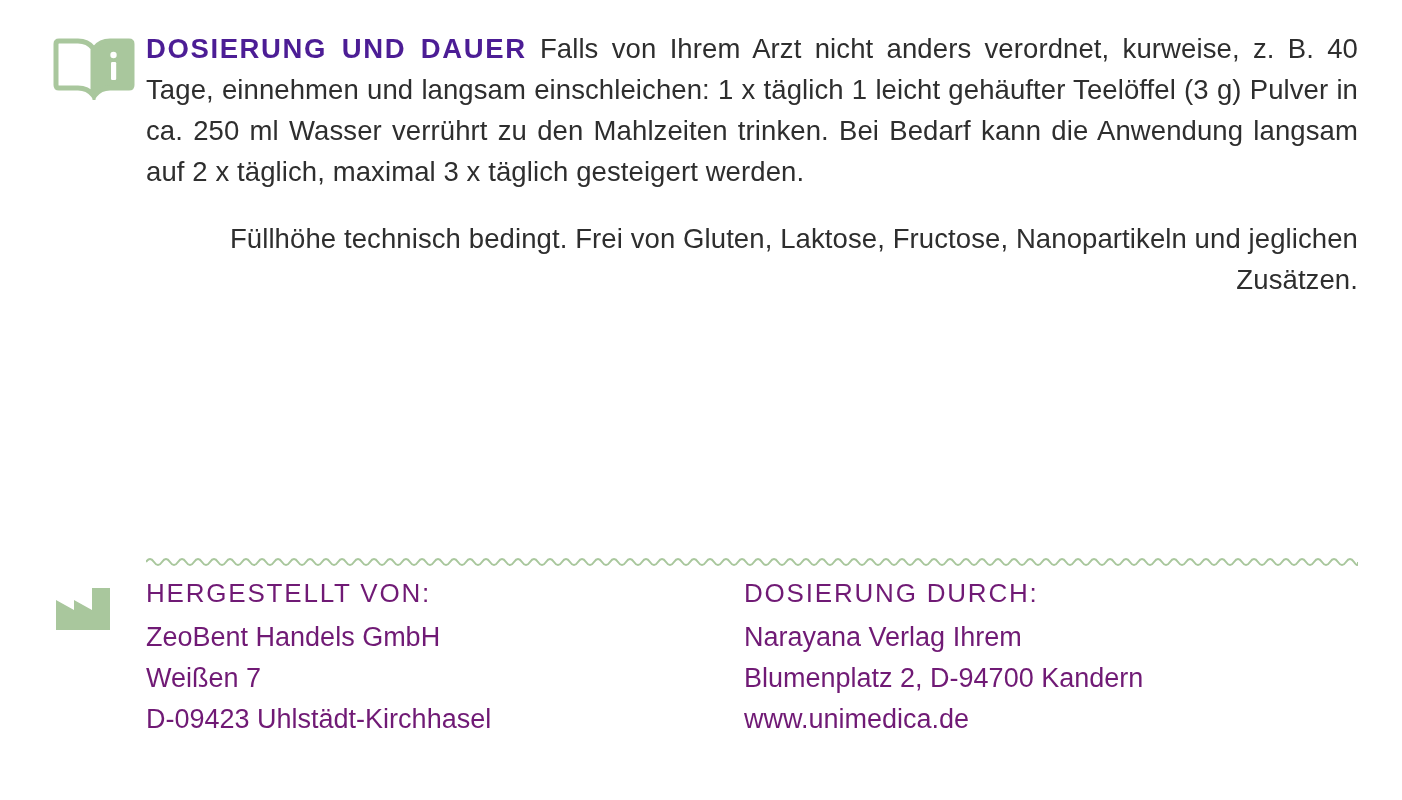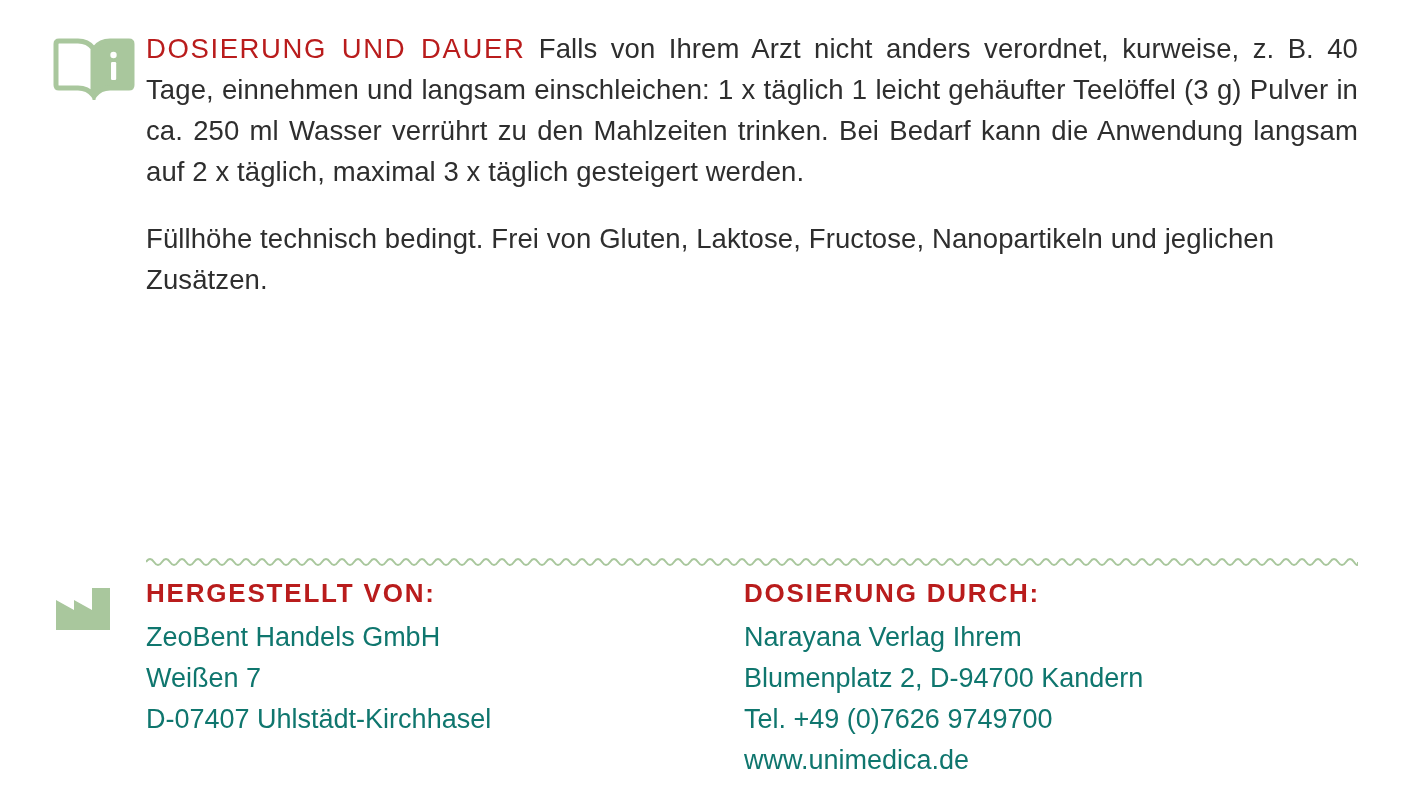--- a/index.html
+++ b/index.html
@@ -37,32 +37,33 @@
     width: 84px;
     height: 62px;
   }
 
   .para {
     font-size: 27.5px;
     line-height: 41px;
     color: #2e2e2e;
     margin: 0 0 22px 0;
     letter-spacing: 0.1px;
+    text-align: right;
   }
   .para.justify {
     text-align: justify;
     text-justify: inter-word;
   }
   .para:last-child {
     margin-bottom: 0;
   }
 
   .heading {
-    color: #b91c1c;
-    font-weight: normal;
+    color: #4c1d95;
+    font-weight: bold;
     letter-spacing: 1.6px;
   }
 
   .note {
     margin-top: 26px;
   }
 
   
   .divider {
     position: absolute;
@@ -100,30 +101,30 @@
 
   .factory-icon {
     position: absolute;
     left: 10px;
     top: 6px;
     width: 76px;
     height: 48px;
   }
 
   .footer-head {
-    color: #b91c1c;
-    font-weight: bold;
+    color: #701a75;
+    font-weight: normal;
     font-size: 26px;
     letter-spacing: 1.8px;
     margin: 0 0 8px 0;
   }
   .footer-line {
     font-size: 27px;
     line-height: 41px;
-    color: #0f766e;
+    color: #701a75;
     margin: 0;
   }
 </style>
 </head>
 <body>
 
 <div class="page">
 
   <div class="info-block">
 
@@ -156,25 +157,24 @@
 
     <div class="footer-col left">
       <span class="factory-icon">
         <svg viewBox="0 0 76 48" width="76" height="48" aria-hidden="true">
           <path d="M2 46 L2 16 L20 26 L20 16 L38 26 L38 4 L56 4 L56 46 Z" fill="#a9c79d"></path>
         </svg>
       </span>
       <p class="footer-head">HERGESTELLT VON:</p>
       <p class="footer-line">ZeoBent Handels GmbH</p>
       <p class="footer-line">Weißen 7</p>
-      <p class="footer-line">D-07407 Uhlstädt-Kirchhasel</p>
+      <p class="footer-line">D-09423 Uhlstädt-Kirchhasel</p>
     </div>
 
     <div class="footer-col right">
       <p class="footer-head">DOSIERUNG DURCH:</p>
       <p class="footer-line">Narayana Verlag Ihrem</p>
       <p class="footer-line">Blumenplatz 2, D-94700 Kandern</p>
-      <p class="footer-line">Tel. +49 (0)7626 9749700</p>
       <p class="footer-line">www.unimedica.de</p>
     </div>
 
   </div>
 </div>
 
 </body></html>

